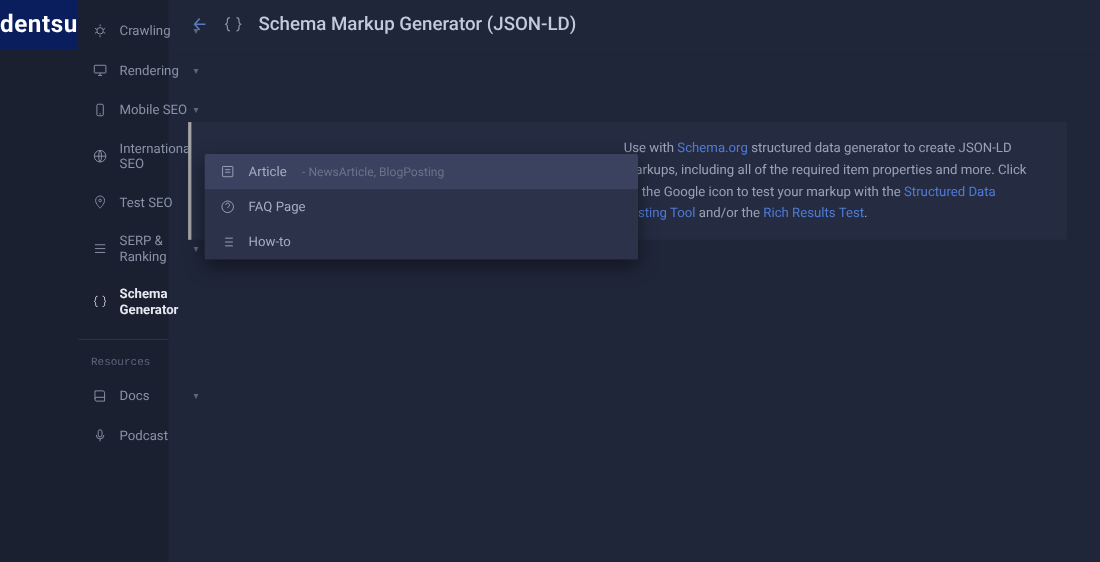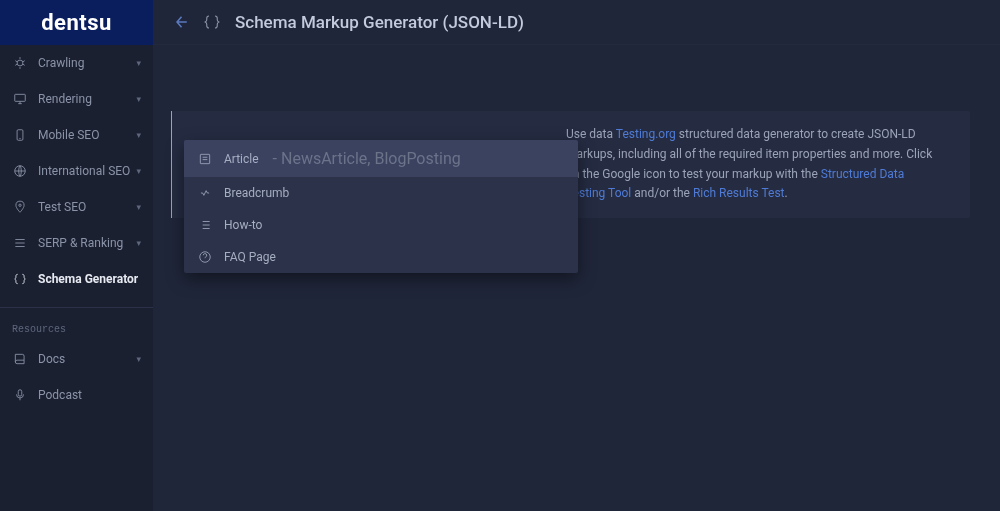--- a/index.html
+++ b/index.html
@@ -12,35 +12,35 @@
   overflow: hidden;
   font-size: 13px;
 }
 .app { display: flex; height: 100%; }
 
 
 .sidebar {
   width: 153px;
   background: #1b2031;
   display: flex;
-  flex-direction: column;
+  flex-direction: row;
   flex-shrink: 0;
 }
 .logo {
   height: 45px;
   background: #0a1e5e;
   display: flex;
   align-items: center;
   justify-content: center;
   color: #fff;
   font-size: 22px;
   font-weight: 700;
   letter-spacing: 0.5px;
 }
-.nav { }
+.nav { padding-top: 10px; }
 .nav-item {
   display: flex;
   align-items: center;
   padding: 10px 12px;
   color: #8a93a7;
   cursor: pointer;
   font-size: 12px;
   position: relative;
 }
 .nav-item.active { color: #e6e9f0; font-weight: 700; }
@@ -80,21 +80,21 @@
   position: relative;
 }
 .panel {
   background: #252c42;
   flex: 1;
   min-height: 95px;
   border-radius: 2px;
   position: relative;
   display: flex;
 }
-.left-col { flex: 1; position: relative; border-left: 1px solid #a3a3a3; }
+.left-col { flex: 1; position: relative; border-left: 3px solid #a3a3a3; }
 .right-col { flex: 1; padding: 14px 24px 14px 14px; color: #9aa3b8; font-size: 12px; line-height: 1.65; }
 .right-col a { color: #4f7bd6; text-decoration: none; }
 
 
 .dropdown {
   position: absolute;
   top: 29px;
   left: 12px;
   width: 394px;
   background: #2b3249;
@@ -107,21 +107,21 @@
   display: flex;
   align-items: center;
   padding: 9px 14px;
   color: #a6aec2;
   font-size: 12px;
   cursor: pointer;
   gap: 12px;
 }
 .dd-item.hovered { background: #3a4260; }
 .dd-item .dicon { width: 14px; height: 14px; display: inline-flex; align-items: center; justify-content: center; flex-shrink: 0; color: #9aa3b8; }
-.dd-item .sub { color: #6b7389; font-size: 16px; margin-left: 2px; }
+.dd-item .sub { color: #6b7389; font-size: 11px; margin-left: 2px; }
 .svgico { width: 14px; height: 14px; stroke: currentColor; fill: none; stroke-width: 1.5; }
 .nicon .svgico { width: 14px; height: 14px; }
 </style>
 </head>
 <body>
 
 <div class="app">
   <aside class="sidebar">
     <div class="logo">dentsu</div>
 
@@ -244,43 +244,35 @@
                     <rect x="4" y="4" width="16" height="16" rx="1"></rect>
                     <path d="M8 9h8M8 13h8"></path>
                   </svg>
               </span>
               <span>Article</span>
               <span class="sub">- <span>NewsArticle, BlogPosting</span></span>
             </div>
             <div class="dd-item">
               <span class="dicon">
                 <svg class="svgico" viewBox="0 0 24 24">
-                    <path d="M5 12h3l2 4 4-8 2 4h3"></path>
+                    <circle cx="12" cy="12" r="9"></circle>
+                    <path d="M9 9a3 3 0 1 1 4 3c-1 .5-1 1-1 2M12 18h0"></path>
                   </svg>
               </span>
-              <span>Breadcrumb</span>
+              <span>FAQ Page</span>
             </div>
             <div class="dd-item">
               <span class="dicon">
                 <svg class="svgico" viewBox="0 0 24 24">
                     <path d="M8 6h12M8 12h12M8 18h12M4 6h0M4 12h0M4 18h0"></path>
                   </svg>
               </span>
               <span>How-to</span>
             </div>
-            <div class="dd-item">
-              <span class="dicon">
-                <svg class="svgico" viewBox="0 0 24 24">
-                    <circle cx="12" cy="12" r="9"></circle>
-                    <path d="M9 9a3 3 0 1 1 4 3c-1 .5-1 1-1 2M12 18h0"></path>
-                  </svg>
-              </span>
-              <span>FAQ Page</span>
-            </div>
           </div>
         </div>
         <div class="right-col">
-          <span>Use data </span><a href="#">Testing.org</a><span> structured data generator to create JSON-LD markups, including all of the required item properties and more. Click on the Google icon to test your markup with the </span><a href="#">Structured Data Testing Tool</a><span> and/or the </span><a href="#">Rich Results Test</a><span>.</span>
+          <span>Use with </span><a href="#">Schema.org</a><span> structured data generator to create JSON-LD markups, including all of the required item properties and more. Click on the Google icon to test your markup with the </span><a href="#">Structured Data Testing Tool</a><span> and/or the </span><a href="#">Rich Results Test</a><span>.</span>
         </div>
       </div>
     </div>
   </main>
 </div>
 
 </body></html>

